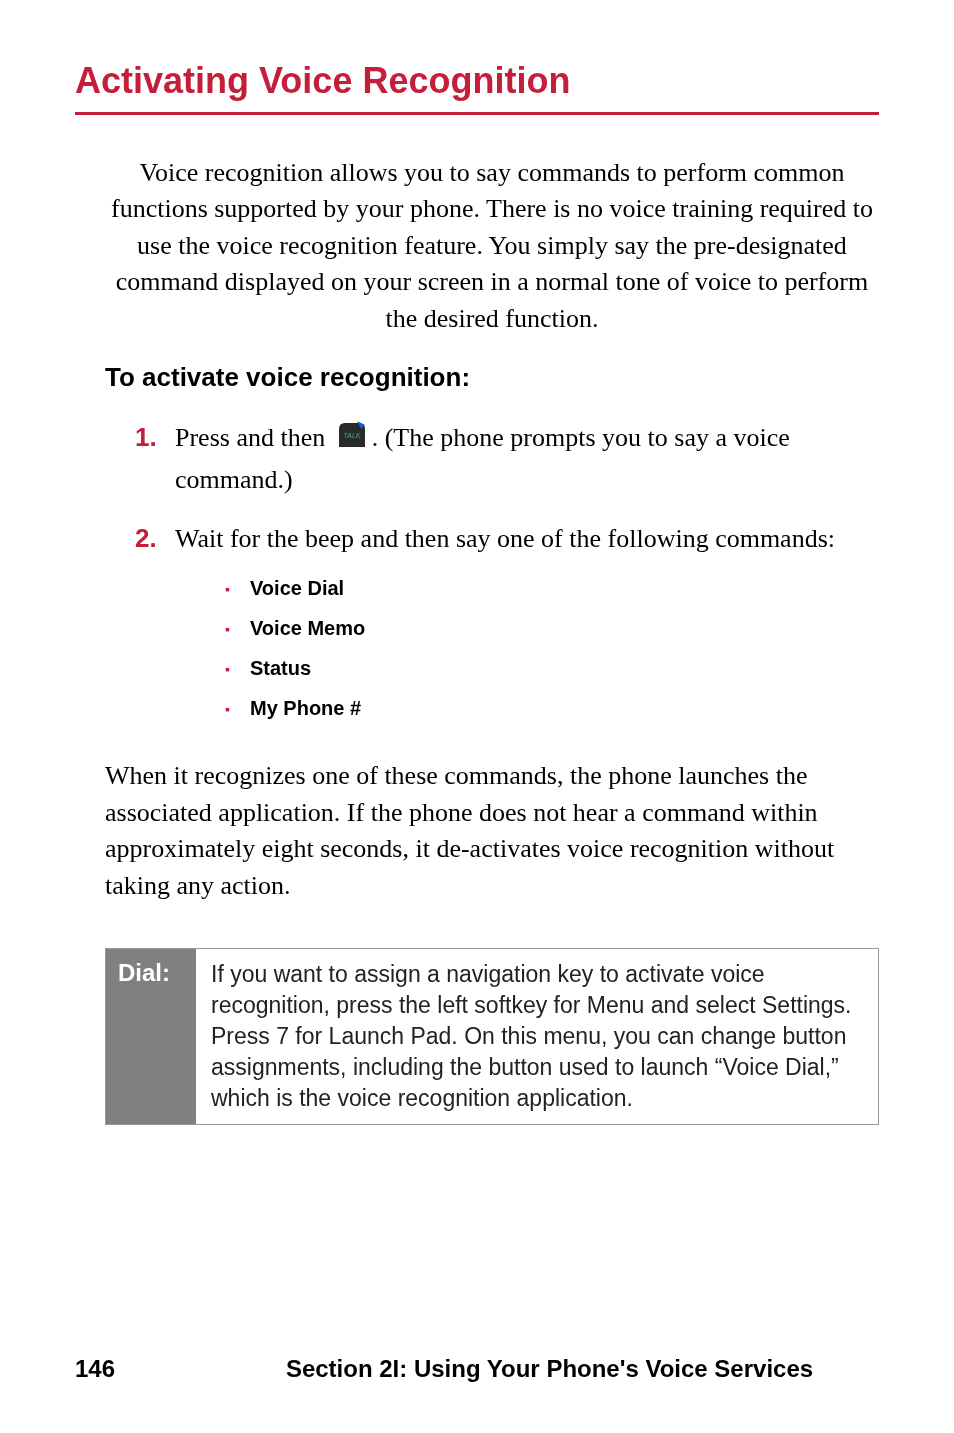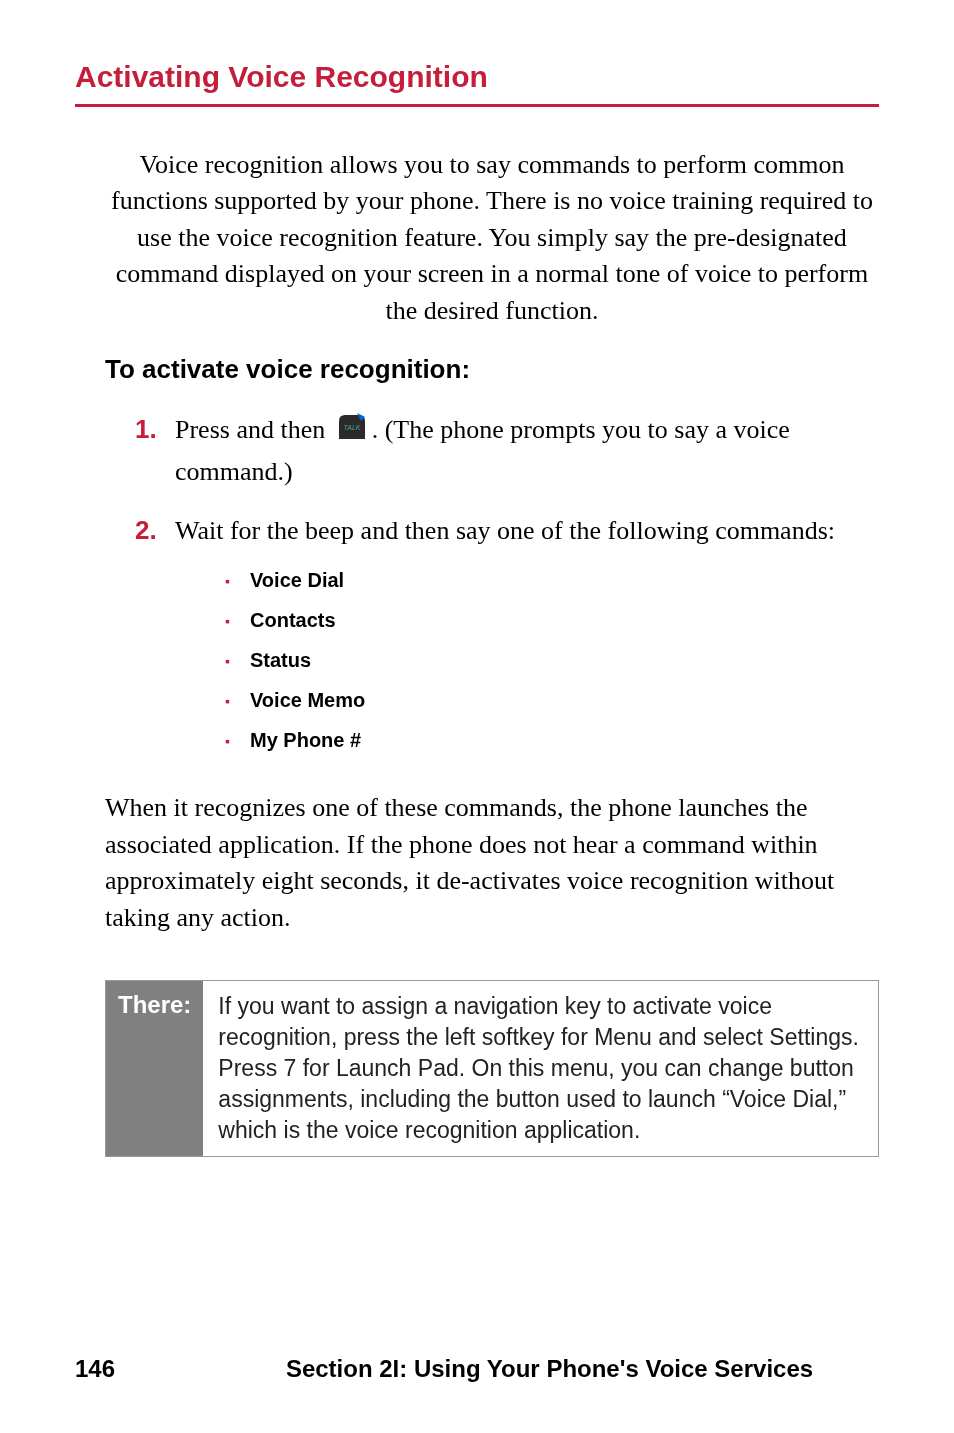--- a/index.html
+++ b/index.html
@@ -12,21 +12,21 @@
       height: 1433px;
       background: #ffffff;
       font-family: Georgia, 'Times New Roman', serif;
       color: #000;
       position: relative;
       padding: 60px 75px 50px 75px;
     }
     .title {
       font-family: Arial, Helvetica, sans-serif;
       font-weight: bold;
-      font-size: 30px;
+      font-size: 36px;
       color: #c41e3a;
       border-bottom: 3px solid #c41e3a;
       padding-bottom: 10px;
       margin-bottom: 40px;
     }
     .intro {
       font-size: 26px;
       line-height: 1.4;
       margin-bottom: 25px;
       padding-left: 30px;
@@ -155,32 +155,31 @@
             <text x="17" y="19" font-family="Arial" font-size="7" font-style="italic" fill="#4a9" text-anchor="middle">TALK</text>
           </svg></span><span>. (The phone prompts you to say a voice command.)</span>
     </span>
   </li>
   <li class="numbered-item">
     <span class="number">2.</span>
     <span class="item-text">
       <span>Wait for the beep and then say one of the following commands:</span>
       <ul class="sub-list">
         <li class="sub-item">Voice Dial</li>
-        <li class="sub-item">Contacts</li>
+        <li class="sub-item">Voice Memo</li>
         <li class="sub-item">Status</li>
-        <li class="sub-item">Voice Memo</li>
         <li class="sub-item">My Phone #</li>
       </ul>
     </span>
   </li>
 </ol>
 
 <p class="closing">When it recognizes one of these commands, the phone launches the associated application. If the phone does not hear a command within approximately eight seconds, it de-activates voice recognition without taking any action.</p>
 
 <div class="note-box">
-  <div class="note-label">There:</div>
+  <div class="note-label">Dial:</div>
   <div class="note-text">If you want to assign a navigation key to activate voice recognition, press the left softkey for Menu and select Settings. Press 7 for Launch Pad. On this menu, you can change button assignments, including the button used to launch “Voice Dial,” which is the voice recognition application.</div>
 </div>
 
 <div class="footer">
   <span class="page-num">146</span>
   <span class="section-label">Section 2I: Using Your Phone's Voice Services</span>
 </div>
 
 </body></html>

